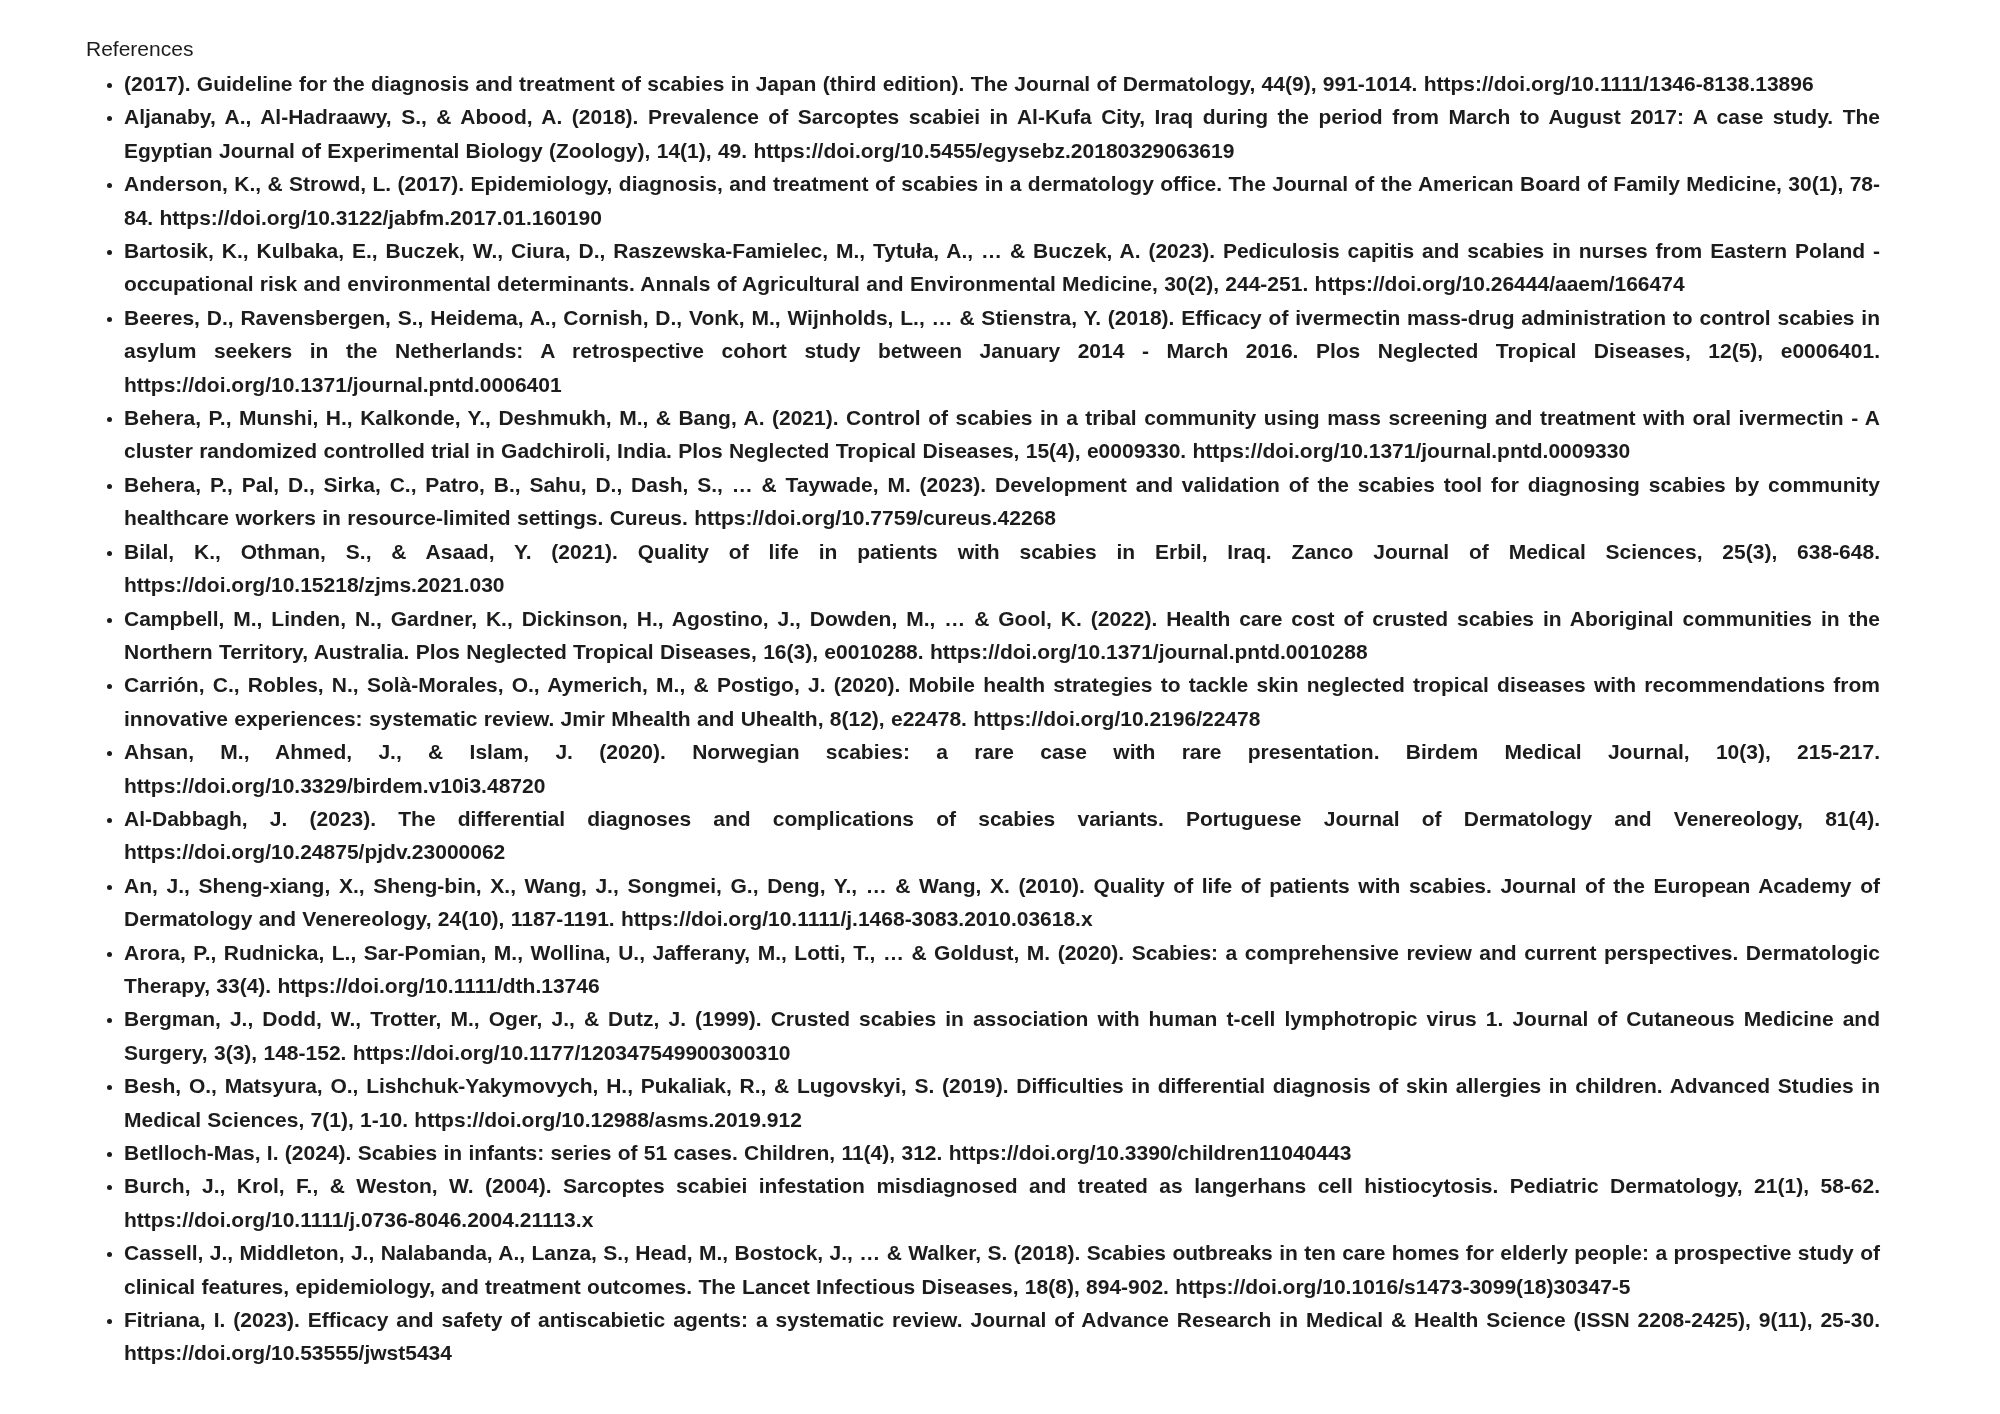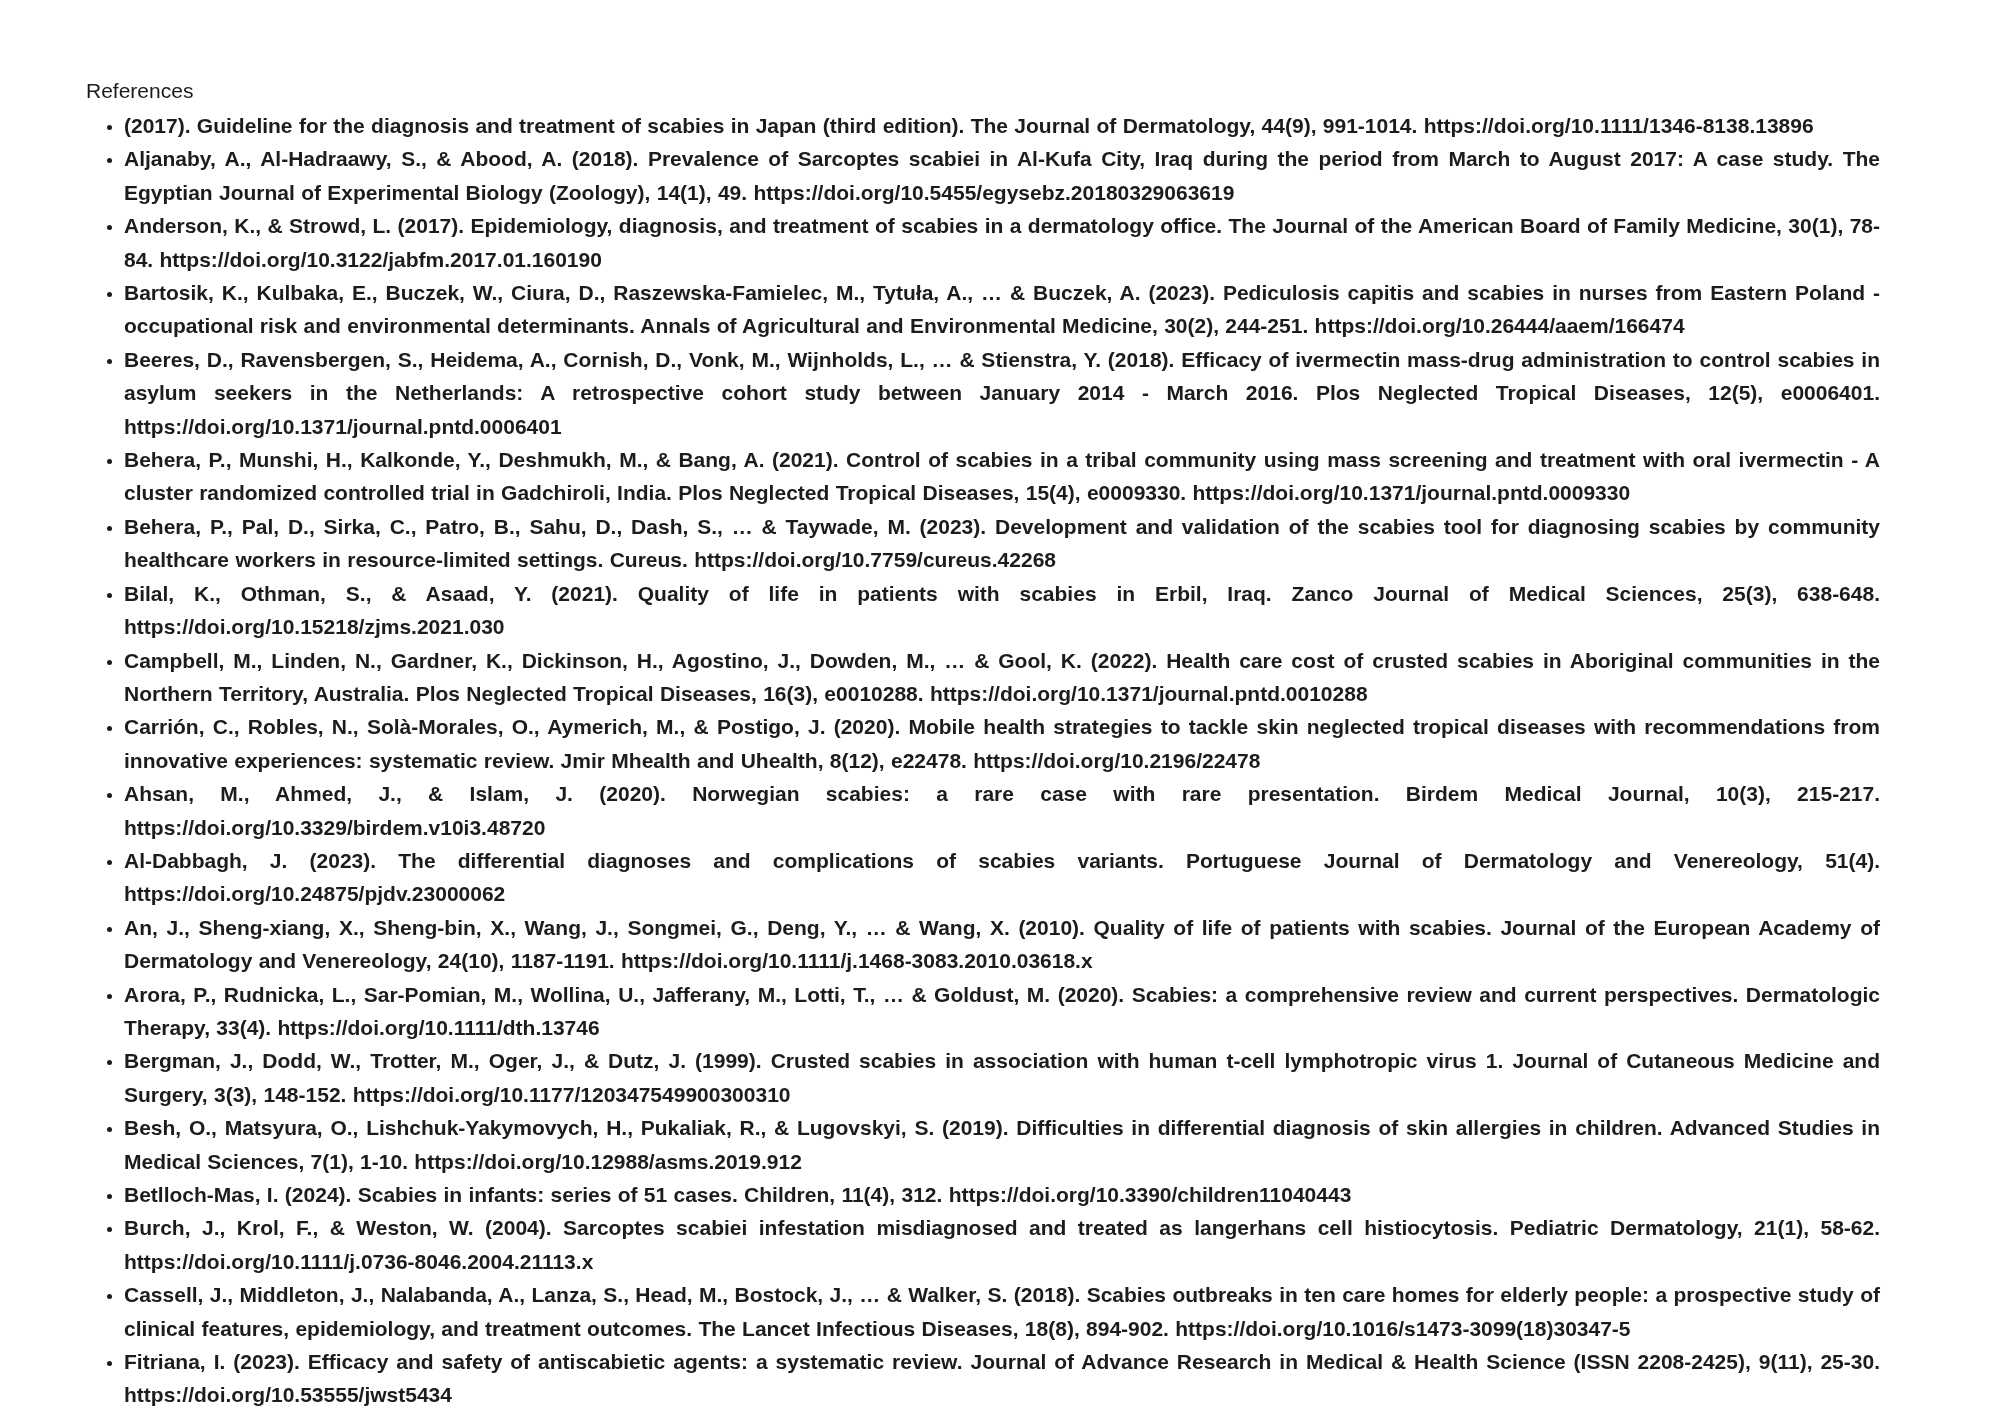--- a/index.html
+++ b/index.html
@@ -11,21 +11,21 @@
     width: 2000px;
     height: 1414px;
     font-family: "Liberation Sans", "DejaVu Sans", sans-serif;
     color: #1c1c1c;
     -webkit-font-smoothing: antialiased;
   }
   .page {
     box-sizing: border-box;
     width: 2000px;
     height: 1414px;
-    padding: 74px 120px 40px 86px;
+    padding: 32px 120px 40px 86px;
     overflow: hidden;
     background: #ffffff;
   }
   .page-title {
     font-size: 21px;
     font-weight: 400;
     line-height: 33px;
     margin: 0 0 2px 0;
   }
   ul.refs {
@@ -57,21 +57,21 @@
     <li>Aljanaby, A., Al-Hadraawy, S., &amp; Abood, A. (2018). Prevalence of Sarcoptes scabiei in Al-Kufa City, Iraq during the period from March to August 2017: A case study. The Egyptian Journal of Experimental Biology (Zoology), 14(1), 49. https://doi.org/10.5455/egysebz.20180329063619</li>
     <li>Anderson, K., &amp; Strowd, L. (2017). Epidemiology, diagnosis, and treatment of scabies in a dermatology office. The Journal of the American Board of Family Medicine, 30(1), 78-84. https://doi.org/10.3122/jabfm.2017.01.160190</li>
     <li>Bartosik, K., Kulbaka, E., Buczek, W., Ciura, D., Raszewska-Famielec, M., Tytuła, A., … &amp; Buczek, A. (2023). Pediculosis capitis and scabies in nurses from Eastern Poland - occupational risk and environmental determinants. Annals of Agricultural and Environmental Medicine, 30(2), 244-251. https://doi.org/10.26444/aaem/166474</li>
     <li>Beeres, D., Ravensbergen, S., Heidema, A., Cornish, D., Vonk, M., Wijnholds, L., … &amp; Stienstra, Y. (2018). Efficacy of ivermectin mass-drug administration to control scabies in asylum seekers in the Netherlands: A retrospective cohort study between January 2014 - March 2016. Plos Neglected Tropical Diseases, 12(5), e0006401. https://doi.org/10.1371/journal.pntd.0006401</li>
     <li>Behera, P., Munshi, H., Kalkonde, Y., Deshmukh, M., &amp; Bang, A. (2021). Control of scabies in a tribal community using mass screening and treatment with oral ivermectin - A cluster randomized controlled trial in Gadchiroli, India. Plos Neglected Tropical Diseases, 15(4), e0009330. https://doi.org/10.1371/journal.pntd.0009330</li>
     <li>Behera, P., Pal, D., Sirka, C., Patro, B., Sahu, D., Dash, S., … &amp; Taywade, M. (2023). Development and validation of the scabies tool for diagnosing scabies by community healthcare workers in resource-limited settings. Cureus. https://doi.org/10.7759/cureus.42268</li>
     <li>Bilal, K., Othman, S., &amp; Asaad, Y. (2021). Quality of life in patients with scabies in Erbil, Iraq. Zanco Journal of Medical Sciences, 25(3), 638-648. https://doi.org/10.15218/zjms.2021.030</li>
     <li>Campbell, M., Linden, N., Gardner, K., Dickinson, H., Agostino, J., Dowden, M., … &amp; Gool, K. (2022). Health care cost of crusted scabies in Aboriginal communities in the Northern Territory, Australia. Plos Neglected Tropical Diseases, 16(3), e0010288. https://doi.org/10.1371/journal.pntd.0010288</li>
     <li>Carrión, C., Robles, N., Solà-Morales, O., Aymerich, M., &amp; Postigo, J. (2020). Mobile health strategies to tackle skin neglected tropical diseases with recommendations from innovative experiences: systematic review. Jmir Mhealth and Uhealth, 8(12), e22478. https://doi.org/10.2196/22478</li>
     <li>Ahsan, M., Ahmed, J., &amp; Islam, J. (2020). Norwegian scabies: a rare case with rare presentation. Birdem Medical Journal, 10(3), 215-217. https://doi.org/10.3329/birdem.v10i3.48720</li>
-    <li>Al-Dabbagh, J. (2023). The differential diagnoses and complications of scabies variants. Portuguese Journal of Dermatology and Venereology, 51(4). https://doi.org/10.24875/pjdv.23000062</li>
+    <li>Al-Dabbagh, J. (2023). The differential diagnoses and complications of scabies variants. Portuguese Journal of Dermatology and Venereology, 81(4). https://doi.org/10.24875/pjdv.23000062</li>
     <li>An, J., Sheng-xiang, X., Sheng-bin, X., Wang, J., Songmei, G., Deng, Y., … &amp; Wang, X. (2010). Quality of life of patients with scabies. Journal of the European Academy of Dermatology and Venereology, 24(10), 1187-1191. https://doi.org/10.1111/j.1468-3083.2010.03618.x</li>
     <li>Arora, P., Rudnicka, L., Sar-Pomian, M., Wollina, U., Jafferany, M., Lotti, T., … &amp; Goldust, M. (2020). Scabies: a comprehensive review and current perspectives. Dermatologic Therapy, 33(4). https://doi.org/10.1111/dth.13746</li>
     <li>Bergman, J., Dodd, W., Trotter, M., Oger, J., &amp; Dutz, J. (1999). Crusted scabies in association with human t-cell lymphotropic virus 1. Journal of Cutaneous Medicine and Surgery, 3(3), 148-152. https://doi.org/10.1177/120347549900300310</li>
     <li>Besh, O., Matsyura, O., Lishchuk-Yakymovych, H., Pukaliak, R., &amp; Lugovskyi, S. (2019). Difficulties in differential diagnosis of skin allergies in children. Advanced Studies in Medical Sciences, 7(1), 1-10. https://doi.org/10.12988/asms.2019.912</li>
     <li>Betlloch-Mas, I. (2024). Scabies in infants: series of 51 cases. Children, 11(4), 312. https://doi.org/10.3390/children11040443</li>
     <li>Burch, J., Krol, F., &amp; Weston, W. (2004). Sarcoptes scabiei infestation misdiagnosed and treated as langerhans cell histiocytosis. Pediatric Dermatology, 21(1), 58-62. https://doi.org/10.1111/j.0736-8046.2004.21113.x</li>
     <li>Cassell, J., Middleton, J., Nalabanda, A., Lanza, S., Head, M., Bostock, J., … &amp; Walker, S. (2018). Scabies outbreaks in ten care homes for elderly people: a prospective study of clinical features, epidemiology, and treatment outcomes. The Lancet Infectious Diseases, 18(8), 894-902. https://doi.org/10.1016/s1473-3099(18)30347-5</li>
     <li>Fitriana, I. (2023). Efficacy and safety of antiscabietic agents: a systematic review. Journal of Advance Research in Medical &amp; Health Science (ISSN 2208-2425), 9(11), 25-30. https://doi.org/10.53555/jwst5434</li>
   </ul>
 </div>

